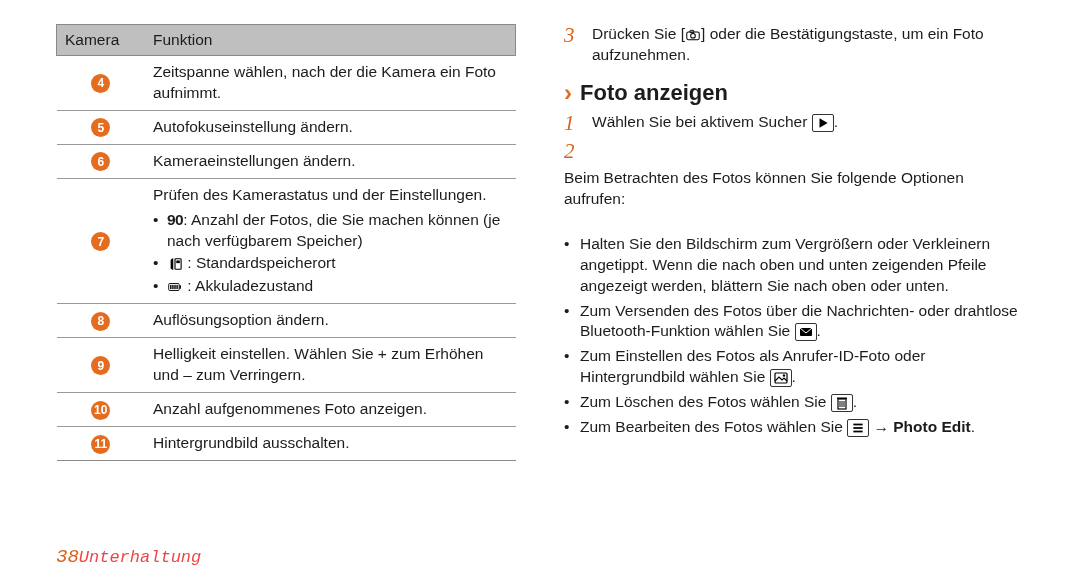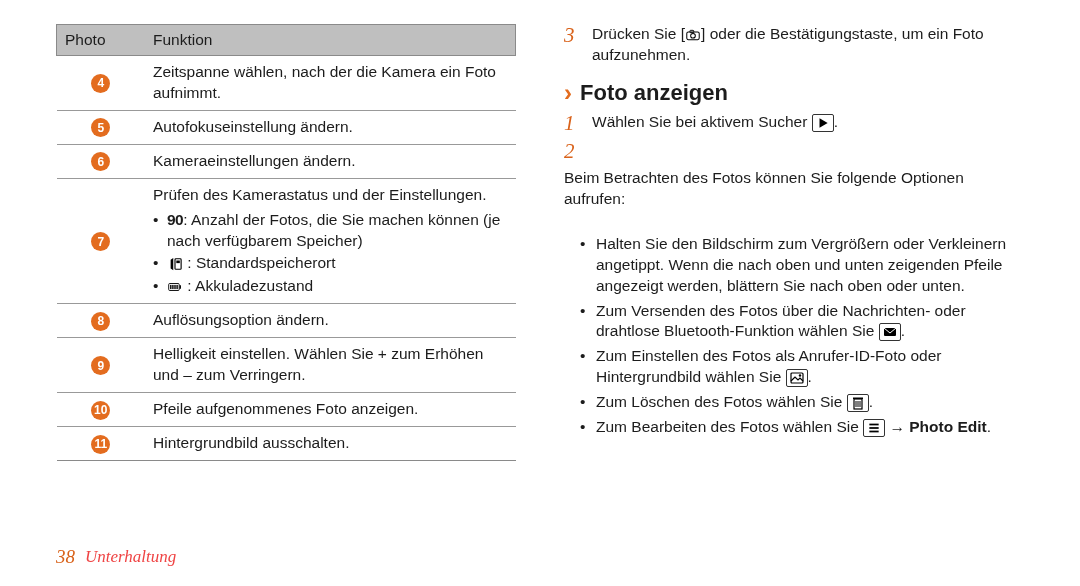--- a/index.html
+++ b/index.html
@@ -18,48 +18,48 @@
   .badge{display:inline-flex;align-items:center;justify-content:center;width:19px;height:19px;border-radius:50%;background:#e36c1f;color:#fff;font-size:12px;font-weight:700;font-family:Arial,sans-serif}
   
   .sub{list-style:none;padding:0;margin:4px 0 0 0}
   .sub li{position:relative;padding-left:14px;margin-top:2px}
   .sub li::before{content:"•";position:absolute;left:0;top:0}
   .count{font-family:"Arial Narrow",Arial,sans-serif;font-weight:900;letter-spacing:-.5px}
   
   .step{display:flex;gap:10px;margin:0 0 6px 0;font-size:15.5px;line-height:1.35}
   .stepnum{font-style:italic;font-family:"Times New Roman",serif;font-size:21px;color:#d9621a;min-width:18px;line-height:1.05}
   .para{font-size:15.5px;line-height:1.35;margin:6px 0 24px 0}
-  ul.opts{list-style:none;padding:0;margin:16px;font-size:15.5px;line-height:1.35}
+  ul.opts{list-style:none;padding:0;margin:0;font-size:15.5px;line-height:1.35}
   ul.opts>li{position:relative;padding-left:16px;margin:4px 0}
   ul.opts>li::before{content:"•";position:absolute;left:0}
   .sect{display:flex;align-items:center;gap:8px;margin:14px 0 6px 0}
   .chev{color:#e36c1f;font-size:24px;line-height:1;font-weight:700}
   .sect h2{margin:0;font-size:22px;font-weight:700;font-family:Liberation Sans, sans-serif}
   b.pe{font-weight:700}
   
   .ico{display:inline-flex;align-items:center;justify-content:center;vertical-align:-3px;height:16px;width:18px;border:1px solid #333;border-radius:2px;font-size:11px;background:#fff;padding:0 1px;box-sizing:content-box}
   .ico svg{width:14px;height:14px}
   .ico.noborder{border:none;width:auto;height:auto}
   .arrow{font-weight:400}
   
-  .footer{position:absolute;bottom:18px;left:56px;display:flex;align-items:center;gap:10px;font-family:Liberation Serif, serif}
+  .footer{position:absolute;bottom:18px;left:56px;display:flex;align-items:center;font-family:Liberation Mono, monospace}
   .pageno{font-style:italic;font-size:19px;color:#d9621a}
   .section{font-style:italic;font-size:17px;color:#ef4444}
 </style>
 </head>
 <body>
 
 <div class="page">
   <div class="cols">
 
     <div class="col">
       <table>
         <thead>
           <tr>
-            <td>Photo</td>
+            <td>Kamera</td>
             <td>Funktion</td>
           </tr>
         </thead>
         <tbody>
           <tr>
             <td class="num"><span class="badge">4</span></td>
             <td>Zeitspanne wählen, nach der die Kamera ein Foto aufnimmt.</td>
           </tr>
           <tr>
             <td class="num"><span class="badge">5</span></td>
@@ -106,21 +106,21 @@
           <tr>
             <td class="num"><span class="badge">8</span></td>
             <td>Auflösungsoption ändern.</td>
           </tr>
           <tr>
             <td class="num"><span class="badge">9</span></td>
             <td>Helligkeit einstellen. Wählen Sie + zum Erhöhen und – zum Verringern.</td>
           </tr>
           <tr>
             <td class="num"><span class="badge">10</span></td>
-            <td>Pfeile aufgenommenes Foto anzeigen.</td>
+            <td>Anzahl aufgenommenes Foto anzeigen.</td>
           </tr>
           <tr>
             <td class="num"><span class="badge">11</span></td>
             <td>Hintergrundbild ausschalten.</td>
           </tr>
         </tbody>
       </table>
     </div>
 
     <div class="col">

